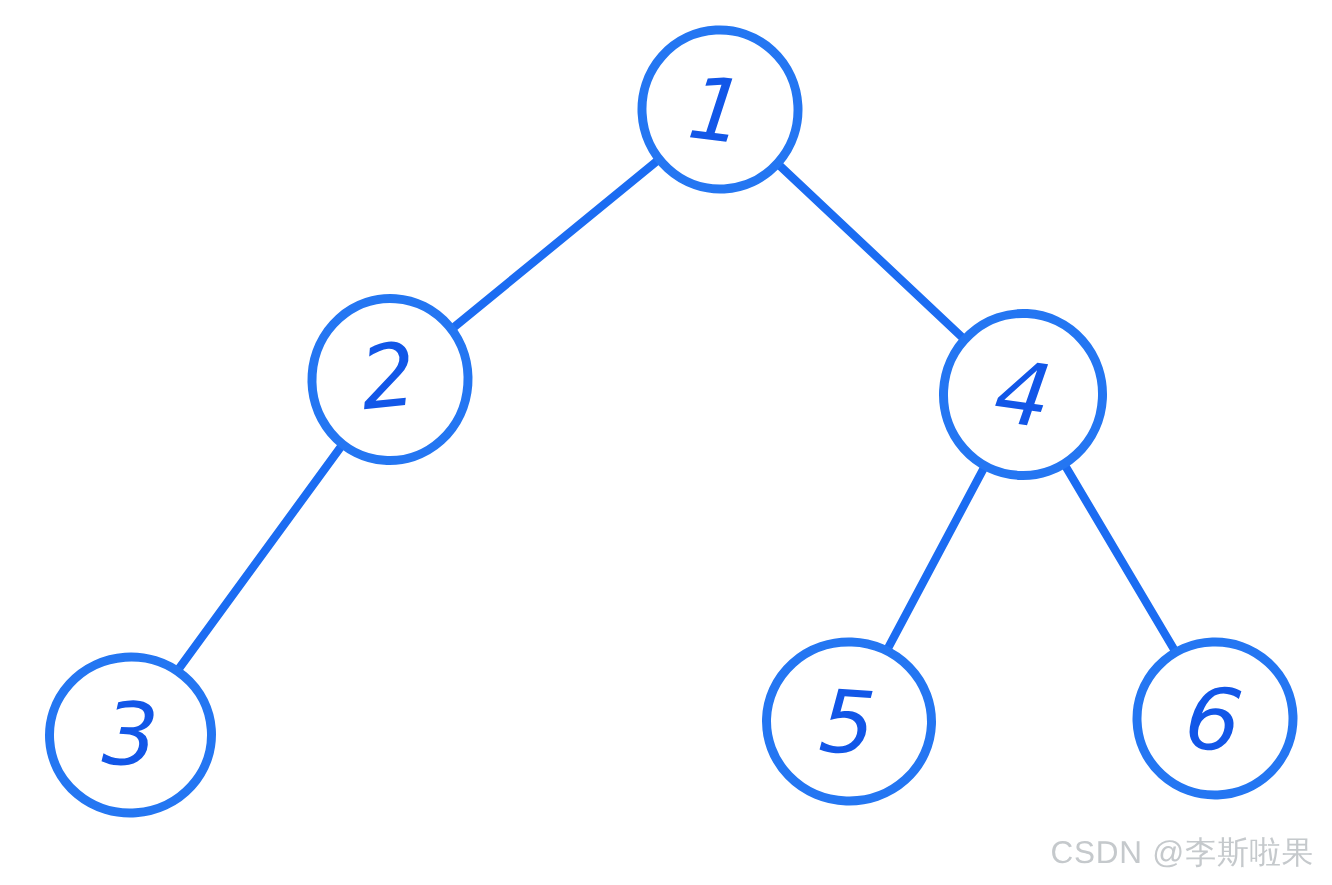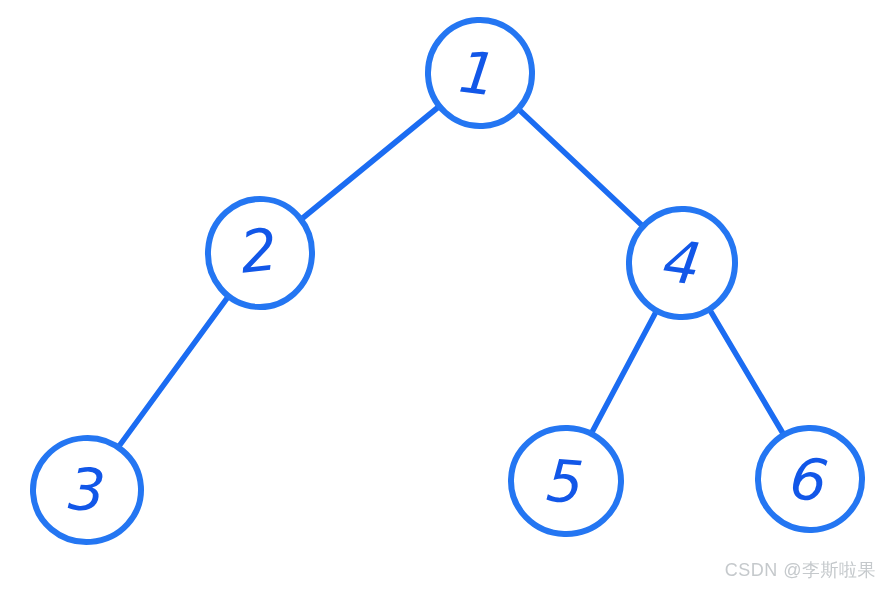--- a/index.html
+++ b/index.html
@@ -37,21 +37,21 @@
     font-family: "DejaVu Sans", sans-serif;
     font-style: italic;
     font-size: 58px;
     text-anchor: middle;
   }
   .watermark {
     position: absolute;
     right: 12px;
     bottom: 8px;
     color: #c5c9cc;
-    font-size: 18px;
+    font-size: 21px;
     letter-spacing: 0.5px;
     text-shadow: 1px 1px 0 rgba(255,255,255,0.9);
     user-select: none;
   }
 </style>
 </head>
 <body>
 
 <div class="stage">
   <svg class="tree-canvas" width="888" height="590" viewBox="0 0 888 590">

